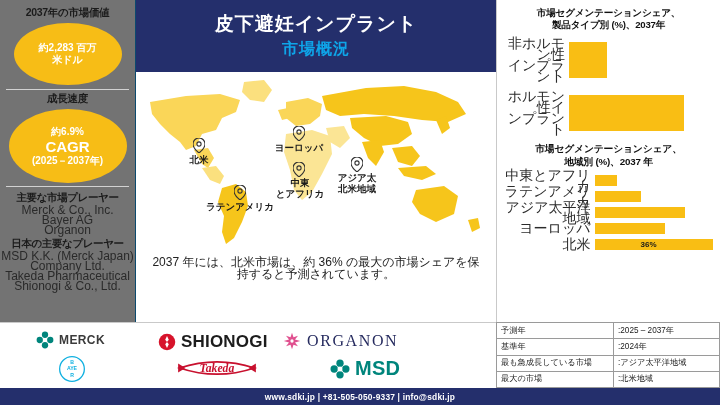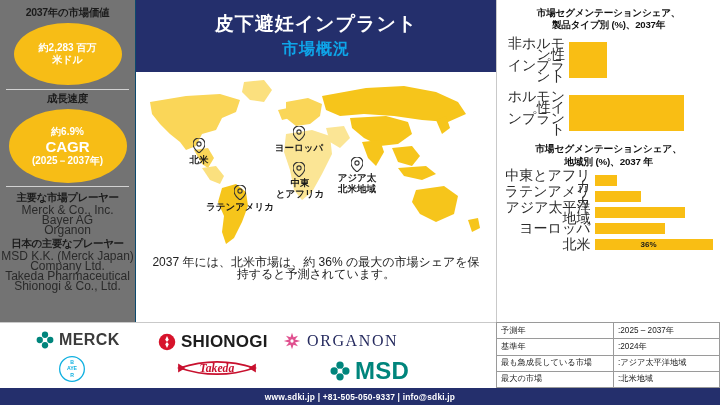--- a/index.html
+++ b/index.html
@@ -295,21 +295,21 @@
   <div class="logos">
 
     <div class="logo" style="left:36px;top:8px;">
       <svg width="18" height="18" viewBox="0 0 24 24">
         <circle cx="12" cy="5" r="4.2" fill="#00857c"></circle>
           <circle cx="12" cy="19" r="4.2" fill="#00857c"></circle>
         <circle cx="5" cy="12" r="4.2" fill="#00857c"></circle>
           <circle cx="19" cy="12" r="4.2" fill="#00857c"></circle>
         <circle cx="12" cy="12" r="2.6" fill="#ffffff"></circle>
       </svg>
-      <span class="logo-txt" style="font-size:16px;color:#3b3b3b;margin-left:5px;letter-spacing:0.4px;">MERCK</span>
+      <span class="logo-txt" style="font-size:12px;color:#3b3b3b;margin-left:5px;letter-spacing:0.4px;">MERCK</span>
     </div>
 
     <div class="logo" style="left:59px;top:33px;">
       <svg width="26" height="26" viewBox="0 0 40 40">
         <circle cx="20" cy="20" r="19" fill="none" stroke="#10b0e0" stroke-width="2"></circle>
         <text x="20" y="13" font-size="8" fill="#10b0e0" text-anchor="middle" font-family="Liberation Sans, sans-serif" font-weight="bold">B</text>
         <text x="20" y="22" font-size="8" fill="#10b0e0" text-anchor="middle" font-family="Liberation Sans, sans-serif" font-weight="bold">AYE</text>
         <text x="20" y="32" font-size="8" fill="#10b0e0" text-anchor="middle" font-family="Liberation Sans, sans-serif" font-weight="bold">R</text>
       </svg>
     </div>
@@ -340,21 +340,21 @@
     </div>
 
     <div class="logo" style="left:330px;top:34px;">
       <svg width="20" height="20" viewBox="0 0 24 24">
         <circle cx="12" cy="5" r="4.4" fill="#00857c"></circle>
           <circle cx="12" cy="19" r="4.4" fill="#00857c"></circle>
         <circle cx="5" cy="12" r="4.4" fill="#00857c"></circle>
           <circle cx="19" cy="12" r="4.4" fill="#00857c"></circle>
         <circle cx="12" cy="12" r="2.8" fill="#ffffff"></circle>
       </svg>
-      <span class="logo-txt" style="font-size:24px;color:#00857c;margin-left:5px;letter-spacing:0.3px;">MSD</span>
+      <span class="logo-txt" style="font-size:20px;color:#00857c;margin-left:5px;letter-spacing:0.3px;">MSD</span>
     </div>
   </div>
 
   <div class="footer">
     <span class="footer-txt">www.sdki.jp | +81-505-050-9337 | info@sdki.jp</span>
   </div>
 
 </div>
 
 </body></html>

